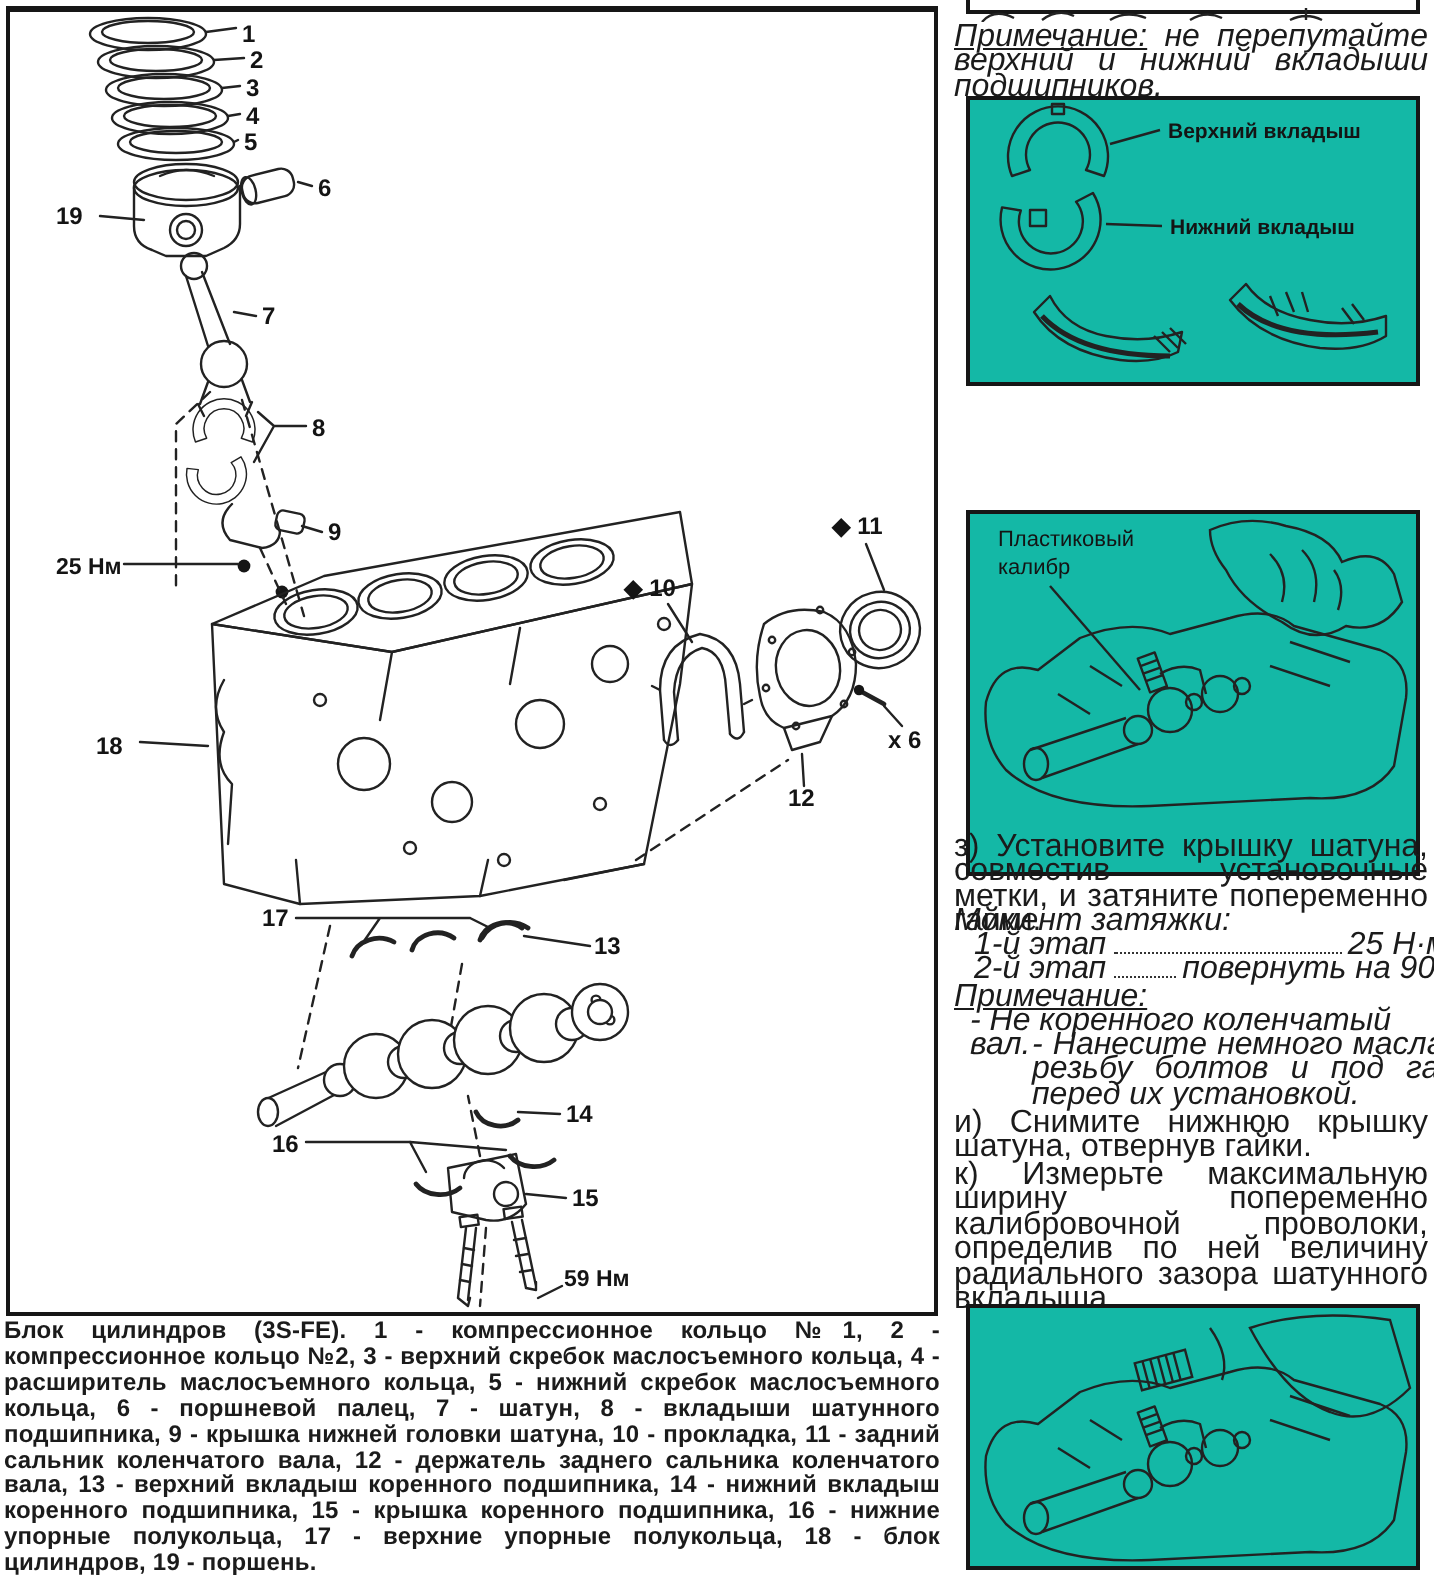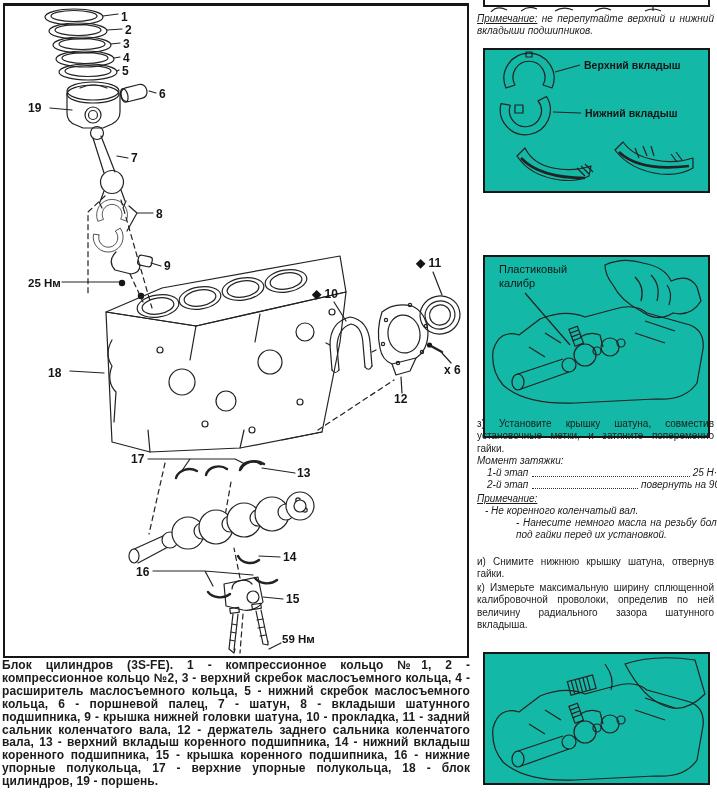--- a/index.html
+++ b/index.html
@@ -13,21 +13,21 @@
     border:2px solid #161616; border-top-width:3px; background:#fff;
   }
   .diagram-svg{position:absolute; left:0; top:0;}
   .caption{
     position:absolute; left:2px; top:659px; width:468px;
     font-size:12px; font-weight:700; line-height:12.9px; text-align:justify;
     letter-spacing:.1px;
   }
   
   .rightcol{position:absolute; left:477px; top:0; width:238px; height:796px;}
-  .rc{position:absolute; left:0; width:237px; font-size:10px; line-height:12.4px;}
+  .rc{position:absolute; left:0; width:237px; font-size:16px; line-height:12.4px;}
   .just{text-align:justify;}
   .ital{font-style:italic;}
   .u{text-decoration:underline;}
   .fig{
     position:absolute; border:2px solid #161616; background:#14b8a6; box-sizing:border-box;
   }
   .fig-partial{
     position:absolute; left:6px; top:-2px; width:227px; height:9px;
     border:2px solid #161616; border-top:none; box-sizing:border-box; background:#fff;
   }
@@ -359,21 +359,21 @@
       <span class="dots"></span>
       <span class="val">повернуть на 90°</span>
     </div>
 
     <div class="rc ital u" style="top:493px;">Примечание:</div>
     <div class="rc ital" style="top:505px; padding-left:8px; width:229px;">- Не коренного коленчатый вал.</div>
     <div class="rc ital just" style="top:517px; padding-left:8px; width:229px;margin-left:31px;">- Нанесите немного масла на резьбу болтов и под гайки перед их установкой.</div>
 
     <div class="rc just" style="top:556px;">и) Снимите нижнюю крышку шатуна, отвернув гайки.</div>
 
-    <div class="rc just" style="top:582px;">к) Измерьте максимальную ширину сплющенной калибровочной проволоки, определив по ней величину радиального зазора шатунного вкладыша.</div>
+    <div class="rc just" style="top:582px;">к) Измерьте максимальную ширину попеременно калибровочной проволоки, определив по ней величину радиального зазора шатунного вкладыша.</div>
 
     <div class="fig" style="left:6px; top:652px; width:227px; height:133px;">
       <svg width="223" height="129" viewBox="0 0 223 129">
         <use href="#engine-art" transform="translate(0,-4)"></use>
         <g stroke="#222" fill="none" stroke-width="1.2">
           <g transform="rotate(-15 97 32)">
             <rect x="84" y="24" width="26" height="14"></rect>
             <path d="M88,24 v14 M92,24 v14 M96,24 v14 M100,24 v14 M104,24 v14"></path>
           </g>
           <path d="M140,10 Q170,0 210,6 L220,40 Q200,60 180,52 Q158,44 140,10 Z"></path>

